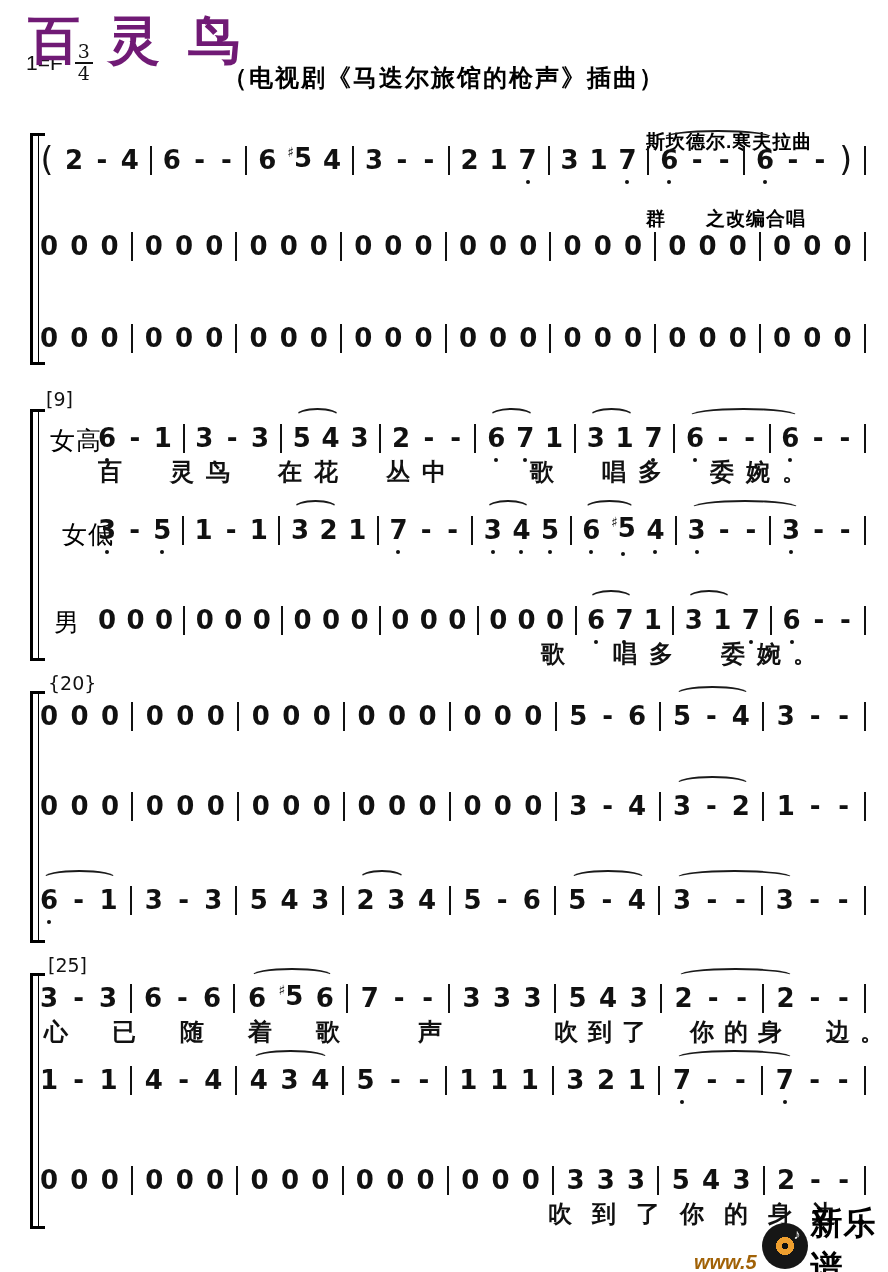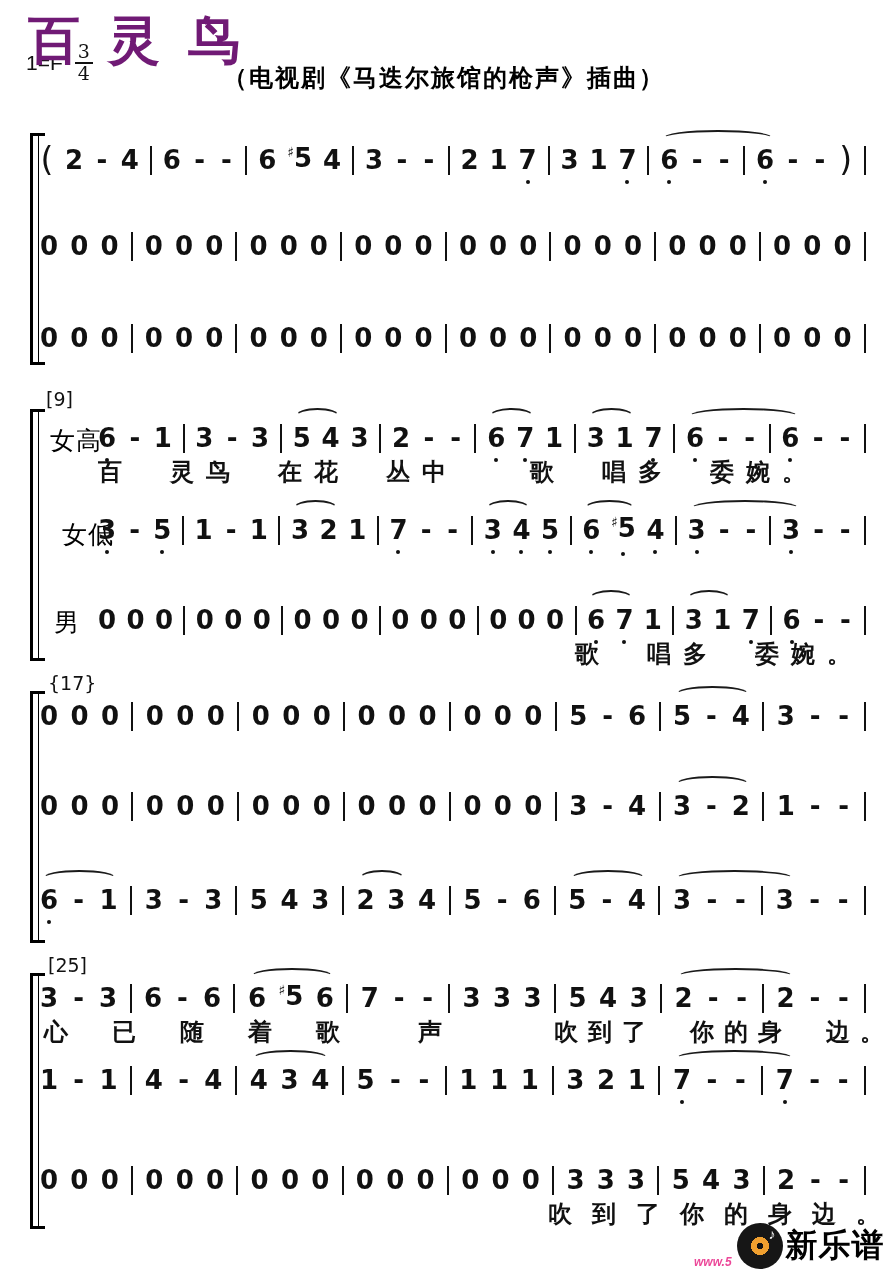--- a/index.html
+++ b/index.html
@@ -36,40 +36,44 @@
   .vlabel{position:absolute;font-size:25px;font-weight:400;color:#000;letter-spacing:1px;}
   .lyr{position:absolute;font-size:24px;font-weight:700;color:#111;white-space:pre;}
   .ls8{letter-spacing:8px;} .ls10{letter-spacing:10px;} .ls12{letter-spacing:12px;} .ls20{letter-spacing:20px;}
 
   .bracket{position:absolute;width:5px;border-left:3px solid #000;border-right:1px solid #000;}
   .bracket::before,.bracket::after{content:"";position:absolute;left:-3px;width:15px;height:3px;background:#000;}
   .bracket::before{top:-3px;} .bracket::after{bottom:-3px;}
 
   
   .wm{position:absolute;left:694px;top:1220px;height:52px;display:flex;align-items:center;}
-  .wm-url{color:#ec4899;font-style:italic;font-weight:700;font-size:12px;margin-right:2px;margin-top:32px;}
+  .wm-url{color:#a16207;font-style:italic;font-weight:700;font-size:20px;margin-right:2px;margin-top:32px;}
   .disc{width:46px;height:46px;border-radius:50%;flex:0 0 46px;position:relative;margin:0 3px;
         background:radial-gradient(circle at 50% 50%,#111 0 3px,#ef9f2f 3px 9px,#161616 9px 23px);}
   .disc::after{content:"♪";position:absolute;top:3px;right:7px;color:#fff;font-size:14px;}
   .wm-logo{font-size:32px;font-weight:700;color:#000;letter-spacing:1px;}
 </style>
 </head>
 <body>
 
 <div id="page">
 
   <div class="keytime">
     <span>1=F</span>
     <span class="frac">
       <span class="num">3</span>
       <span class="den">4</span>
     </span>
   </div>
   <div class="title">百灵鸟</div>
   <div class="subtitle">（电视剧《马迭尔旅馆的枪声》插曲）</div>
+  <div class="credits">
+    <div>斯坎德尔.寒夫拉曲</div>
+    <div>群　　之改编合唱</div>
+  </div>
 
   <div class="bracket" style="left:30px;top:136px;height:226px"></div>
   <div class="row" style="left:40px;top:142px;width:826px">
       <span class="tok paren">(</span>
       <span class="tok note">2</span>
       <span class="tok dash">-</span>
       <span class="tok note">4</span>
       <span class="bar"></span>
       <span class="tok note">6</span>
       <span class="tok dash">-</span>
@@ -282,23 +286,23 @@
       <span class="tok note">1</span>
       <span class="tok note">7<span class="ldot"></span></span>
       <span class="bar"></span>
       <span class="tok note">6<span class="ldot"></span></span>
       <span class="tok dash">-</span>
       <span class="tok dash">-</span>
       <span class="bar"></span>
       <div class="slur" style="left: 491.7px; width: 40.6px;"></div>
       <div class="slur" style="left: 589.7px; width: 40.6px;"></div>
     </div>
-  <div class="lyr ls12" style="left:575px;top:638px">歌　唱多　委婉。</div>
-
-  <div class="marker" style="left:48px;top:672px">{17}</div>
+  <div class="lyr ls12" style="left:541px;top:638px">歌　唱多　委婉。</div>
+
+  <div class="marker" style="left:48px;top:672px">{20}</div>
   <div class="bracket" style="left:30px;top:694px;height:246px"></div>
   <div class="row" style="left:40px;top:698px;width:826px">
       <span class="tok note">0</span>
       <span class="tok note">0</span>
       <span class="tok note">0</span>
       <span class="bar"></span>
       <span class="tok note">0</span>
       <span class="tok note">0</span>
       <span class="tok note">0</span>
       <span class="bar"></span>

